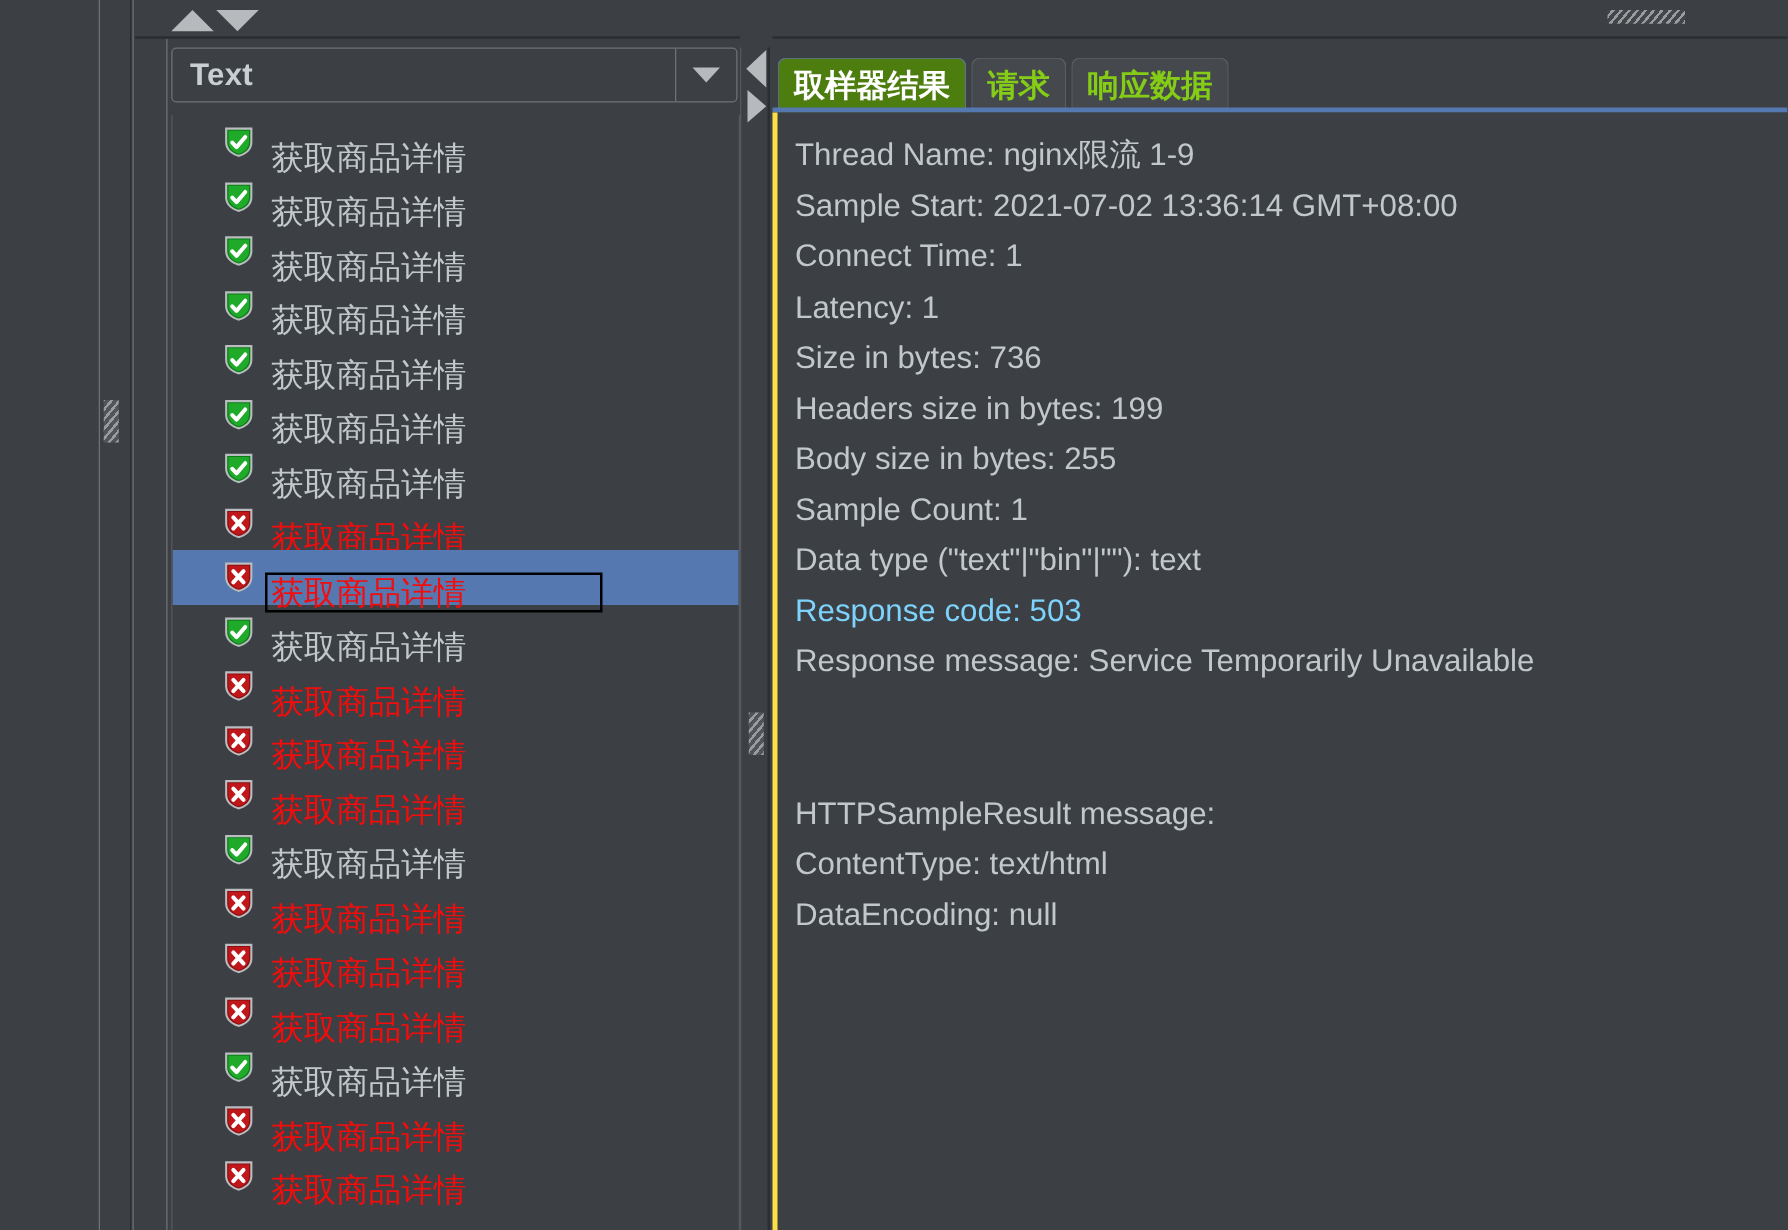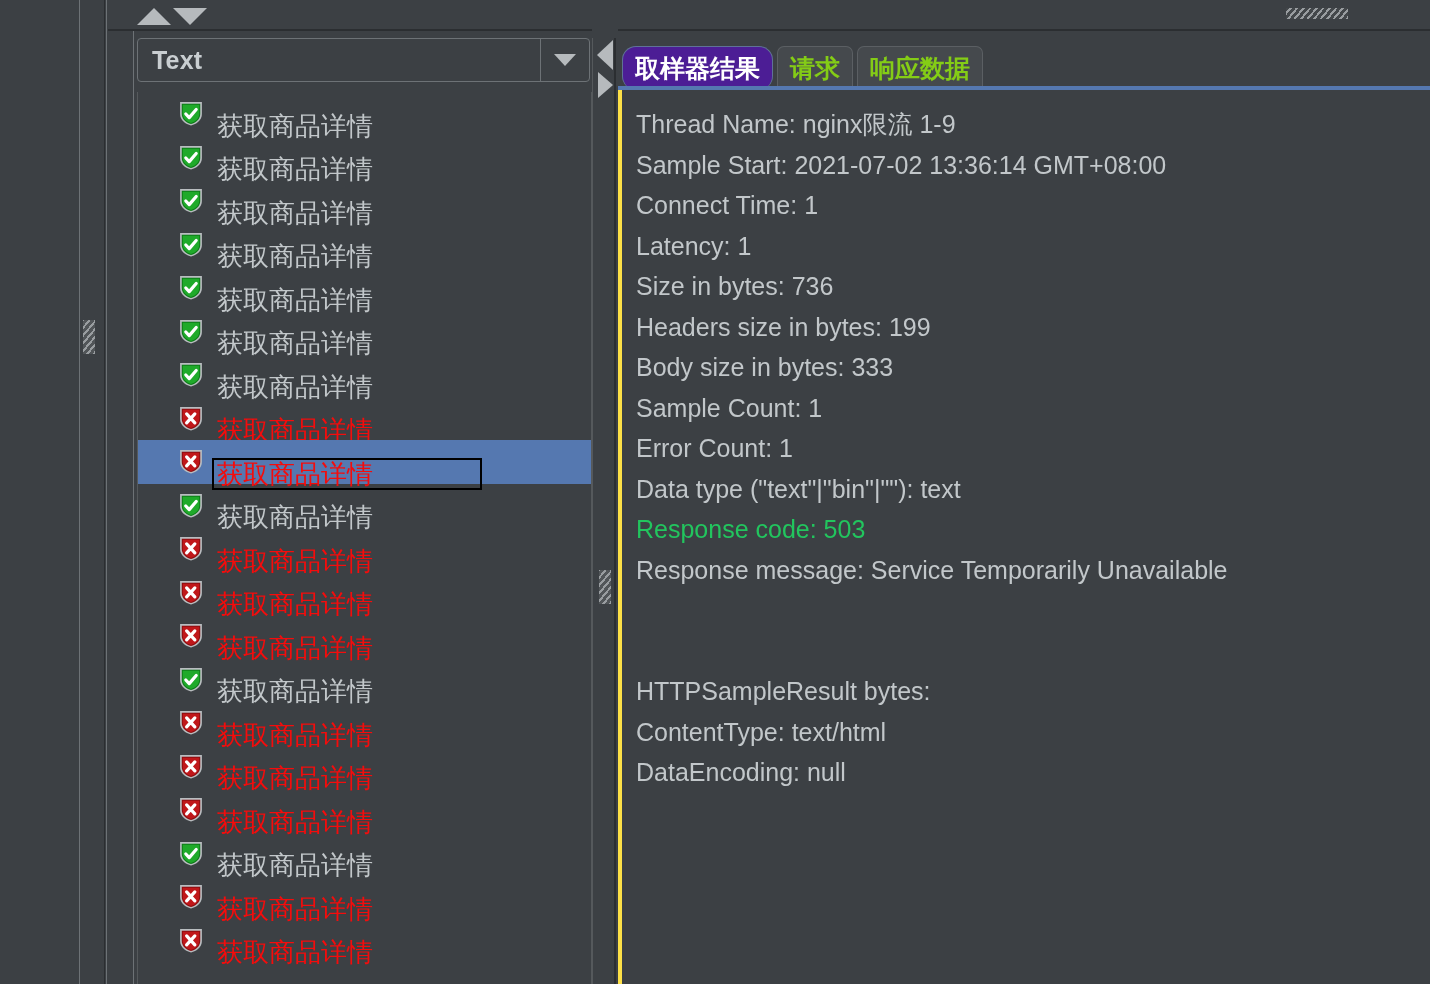--- a/index.html
+++ b/index.html
@@ -254,24 +254,23 @@
     border: 1px solid #5b5f63;
     border-bottom: none;
     border-radius: 7px 7px 0 0;
     background: #45494d;
     color: #84cc16;
     font-size: 25px;
     font-weight: bold;
     white-space: nowrap;
   }
   .tab.active {
-    background: #4c1d95;
+    background: #4d7c0f;
     border-color: #5f7296;
     color: #ffffff;
-    border-radius: 14px;
   }
   .tab-underline {
     position: absolute;
     left: 0; right: 0;
     top: 53px;
     height: 4px;
     background: #5578b0;
   }
   .detail-body {
     position: absolute;
@@ -282,21 +281,21 @@
     padding: 14px 0 0 14px;
     box-sizing: border-box;
     overflow: hidden;
   }
   .res-line {
     font-size: 25px;
     line-height: 40.5px;
     color: #c2c7ca;
     white-space: pre;
   }
-  .res-line.err { color: #22c55e; }
+  .res-line.err { color: #7dd3fc; }
   .res-line.blank { color: transparent; }
 </style>
 </head>
 <body>
 
 <div id="app">
 
   <div class="rail-line" style="left:79px;"></div>
   <div class="rail-line dark" style="left:104px;"></div>
   <div class="rail-line" style="left:106px;"></div>
@@ -529,27 +528,26 @@
         <div class="tab">响应数据</div>
       </div>
     <div class="tab-underline"></div>
     <div class="detail-body" id="result-text">
         <div class="res-line">Thread Name: nginx限流 1-9</div>
         <div class="res-line">Sample Start: 2021-07-02 13:36:14 GMT+08:00</div>
         <div class="res-line">Connect Time: 1</div>
         <div class="res-line">Latency: 1</div>
         <div class="res-line">Size in bytes: 736</div>
         <div class="res-line">Headers size in bytes: 199</div>
-        <div class="res-line">Body size in bytes: 333</div>
+        <div class="res-line">Body size in bytes: 255</div>
         <div class="res-line">Sample Count: 1</div>
-        <div class="res-line">Error Count: 1</div>
         <div class="res-line">Data type ("text"|"bin"|""): text</div>
         <div class="res-line err">Response code: 503</div>
         <div class="res-line">Response message: Service Temporarily Unavailable</div>
         <div class="res-line blank"> </div>
         <div class="res-line blank"> </div>
-        <div class="res-line">HTTPSampleResult bytes:</div>
+        <div class="res-line">HTTPSampleResult message:</div>
         <div class="res-line">ContentType: text/html</div>
         <div class="res-line">DataEncoding: null</div>
       </div>
   </div>
 
 </div>
 
 </body></html>

